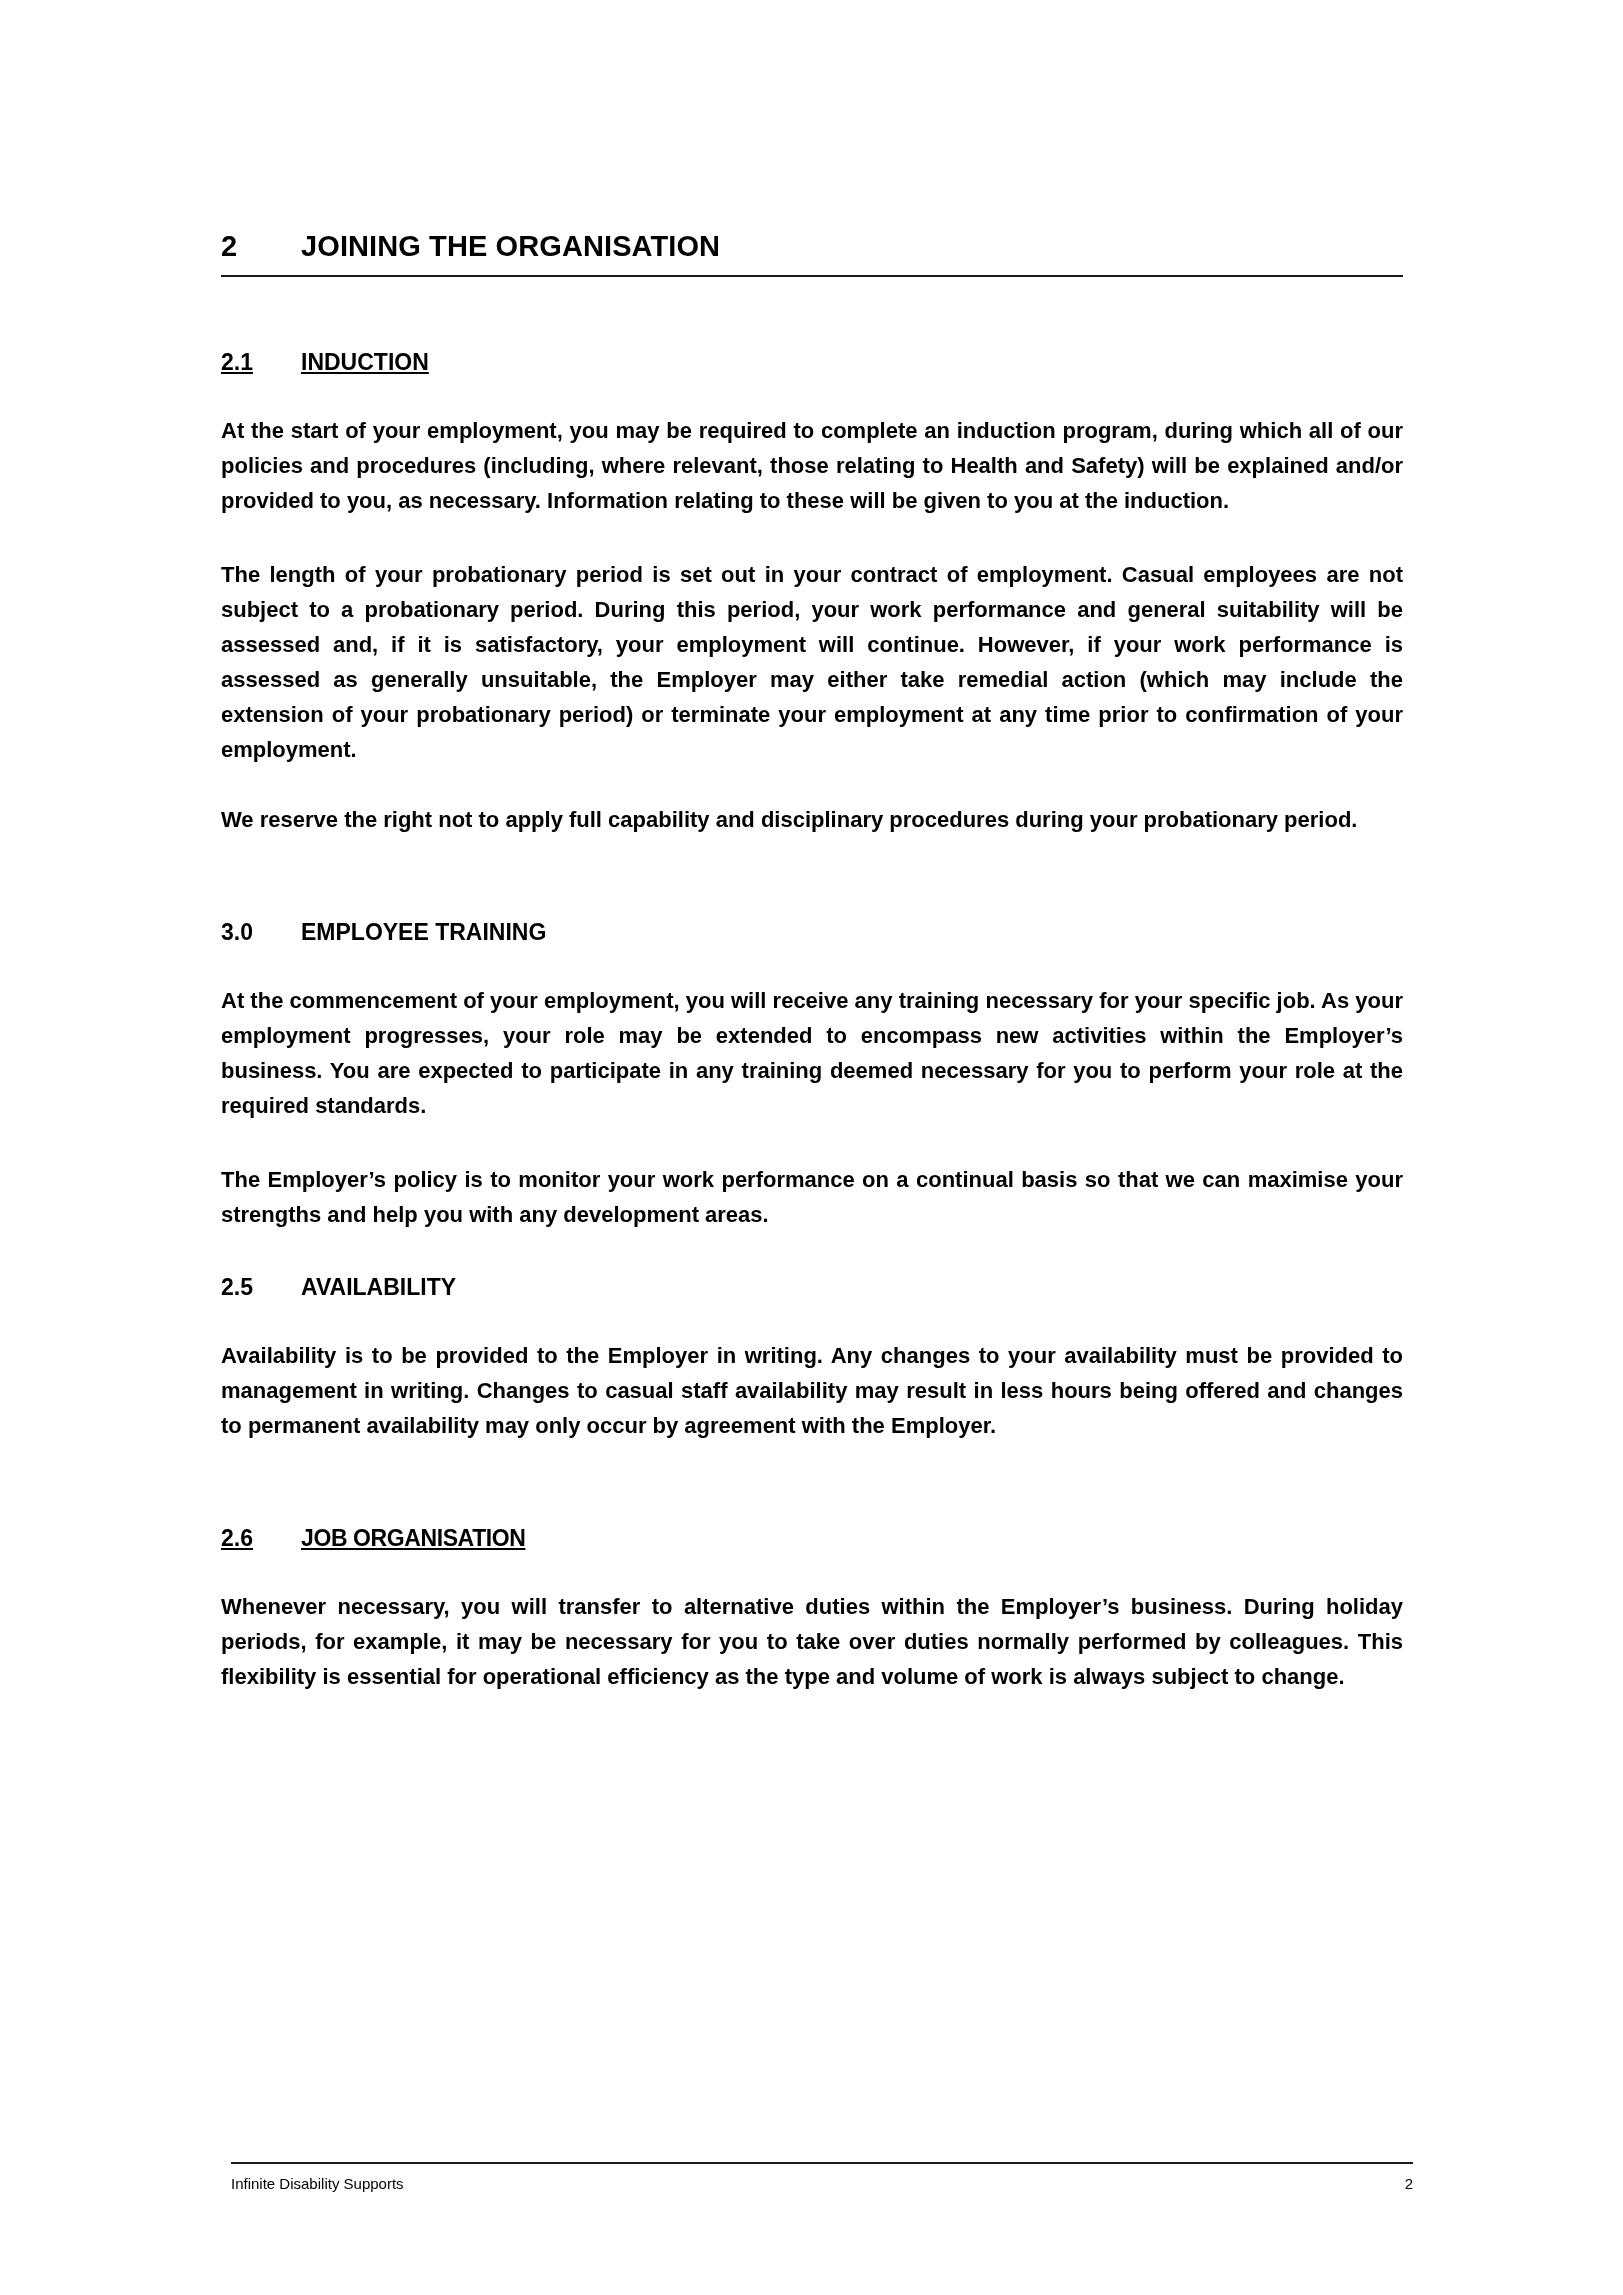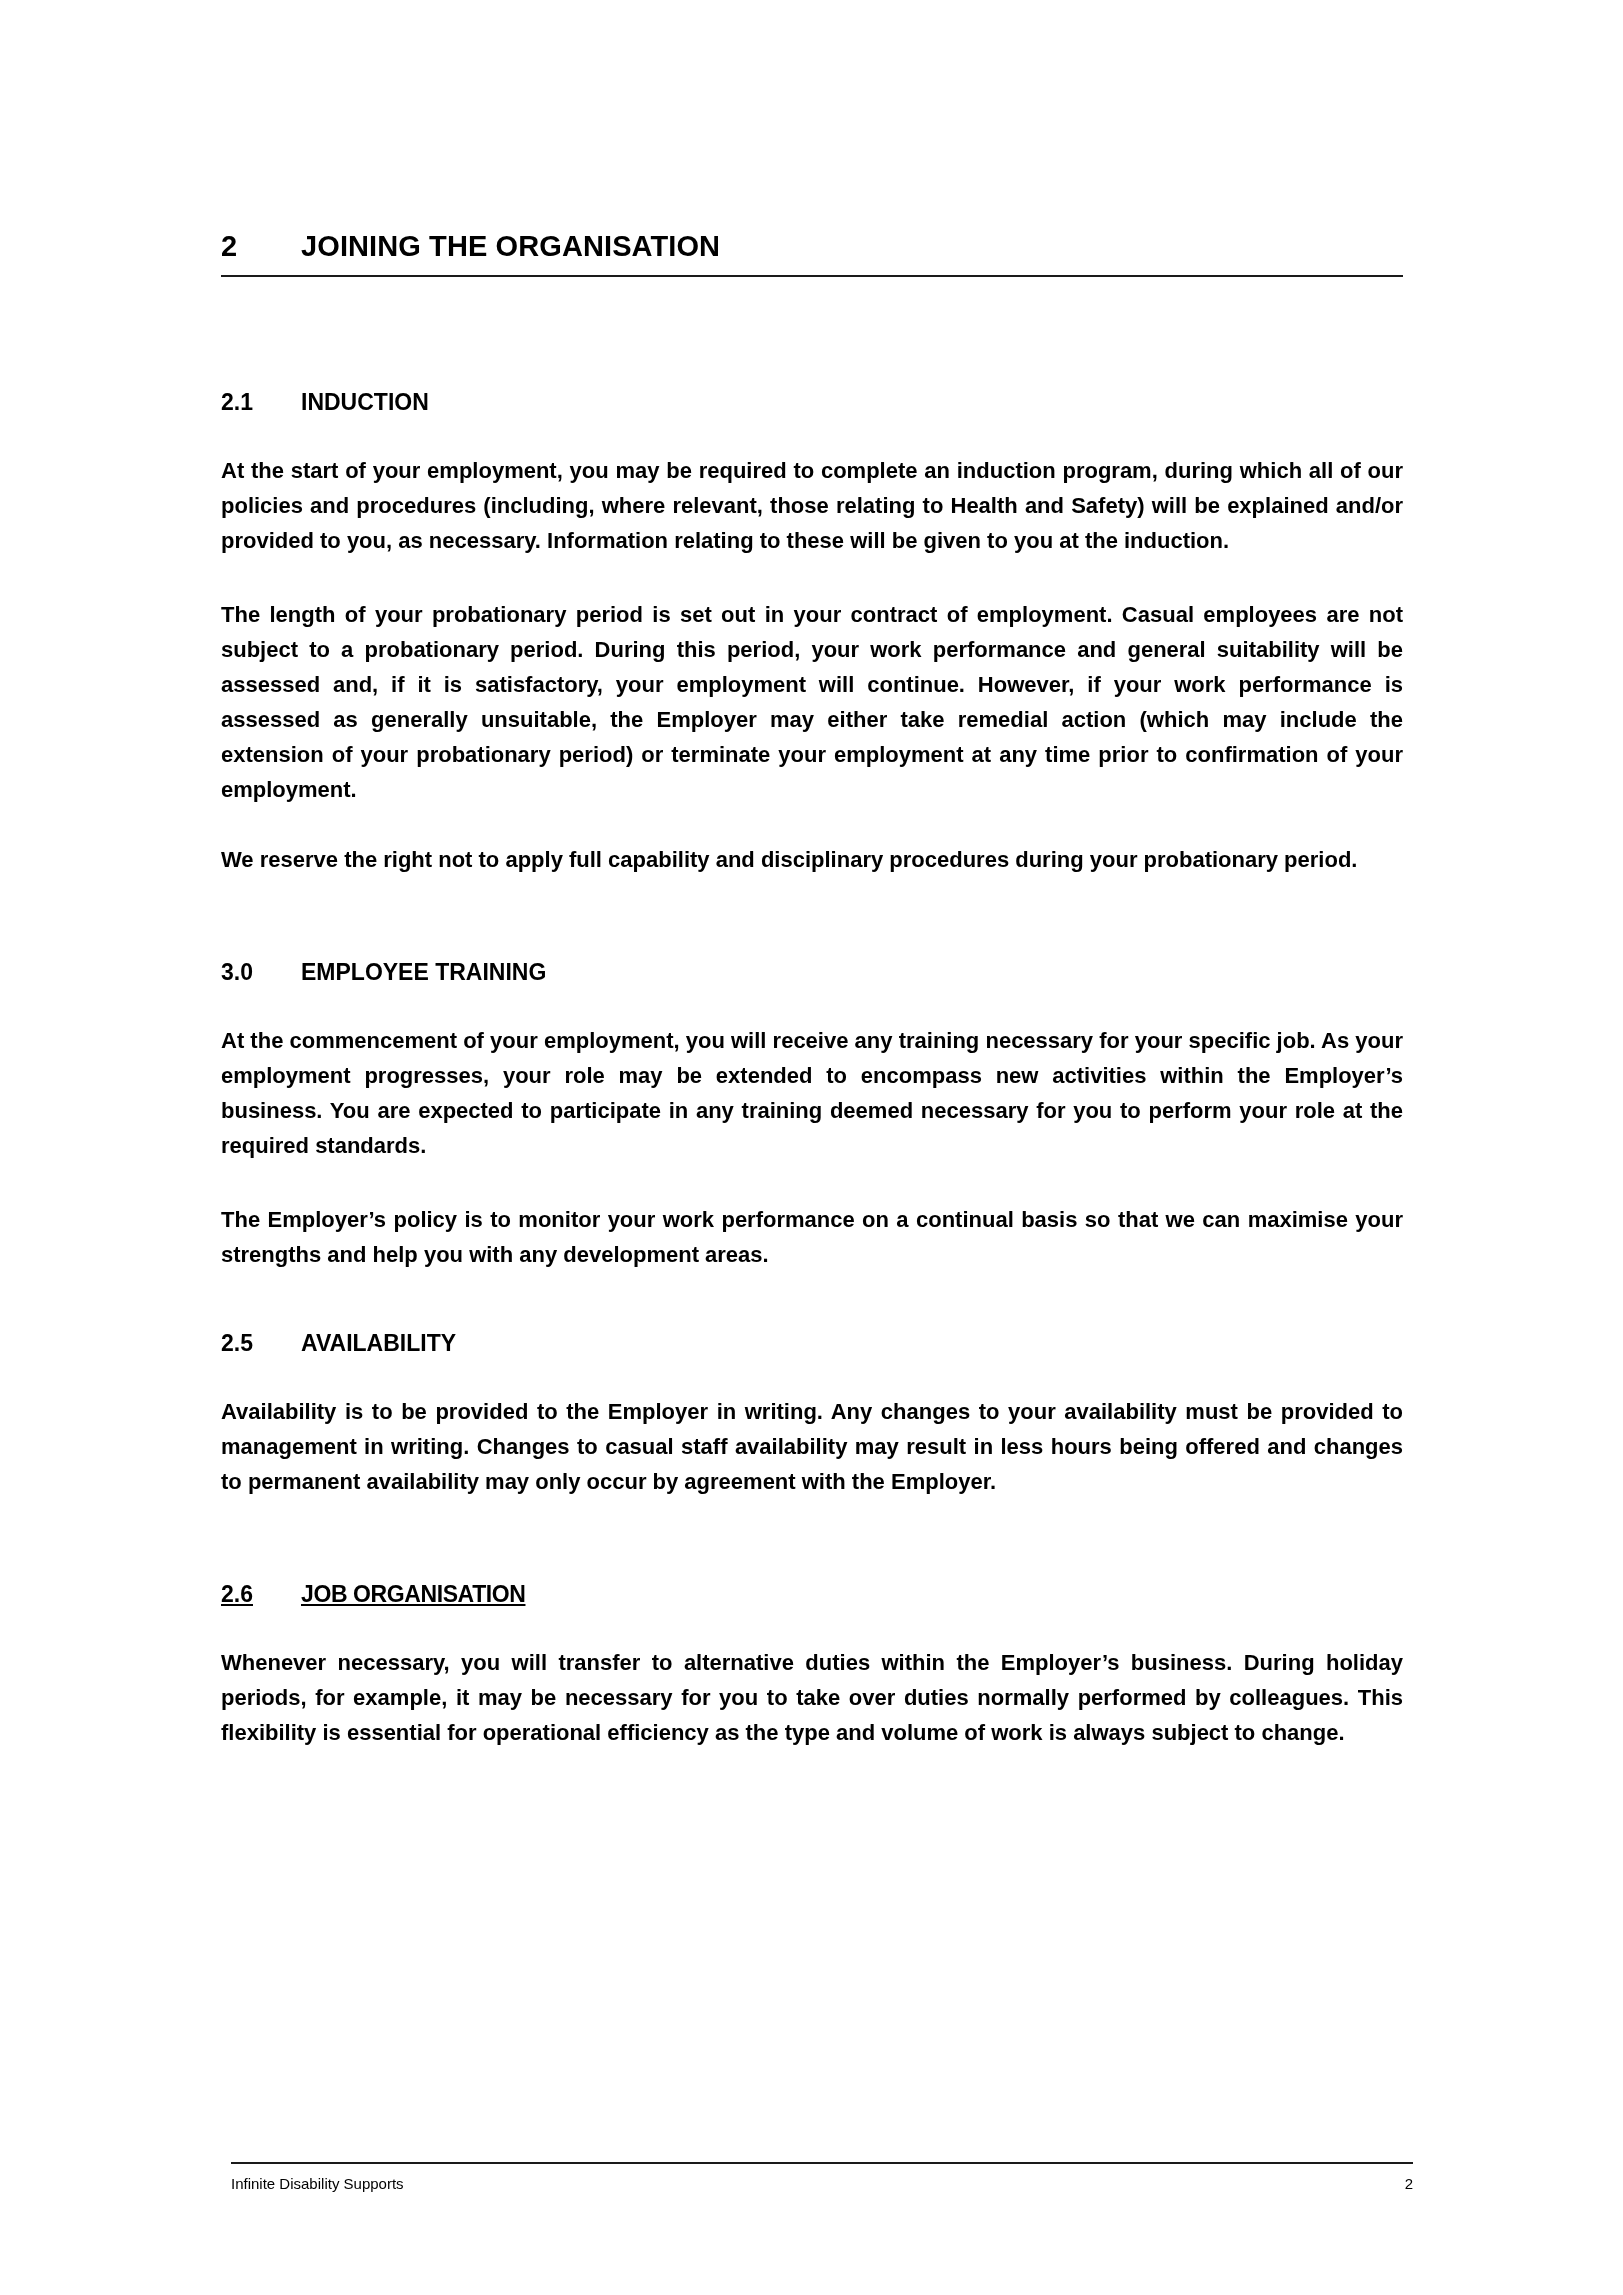--- a/index.html
+++ b/index.html
@@ -60,25 +60,25 @@
     font-weight: bold;
     line-height: 1.0;
   }
   .section-number {
     width: 80px;
     flex: 0 0 80px;
   }
   .section-title {
     flex: 1 1 auto;
   }
-  .h-2-1 { margin-top: 114px; }
+  .h-2-1 { margin-top: 74px; text-decoration: underline; }
   .h-2-2 { margin-top: 84px; }
   .h-2-3 { margin-top: 84px; }
   .h-2-4 { margin-top: 84px; }
-  .h-2-5 { margin-top: 60px; }
+  .h-2-5 { margin-top: 44px; }
   .h-2-6 { margin-top: 84px; text-decoration: underline; }
 
   
   .section-title.tight { letter-spacing: -0.4px; }
 
   
   p.body {
     font-size: 22px;
     line-height: 35px;
     text-align: justify;

